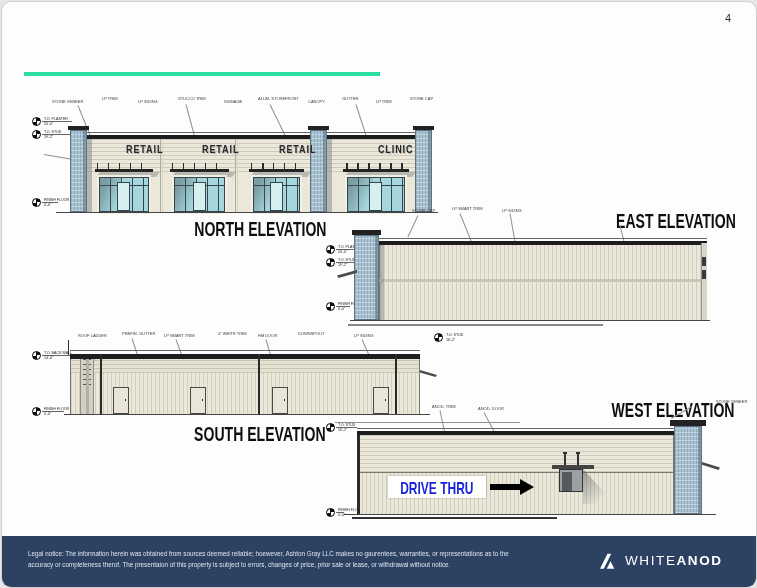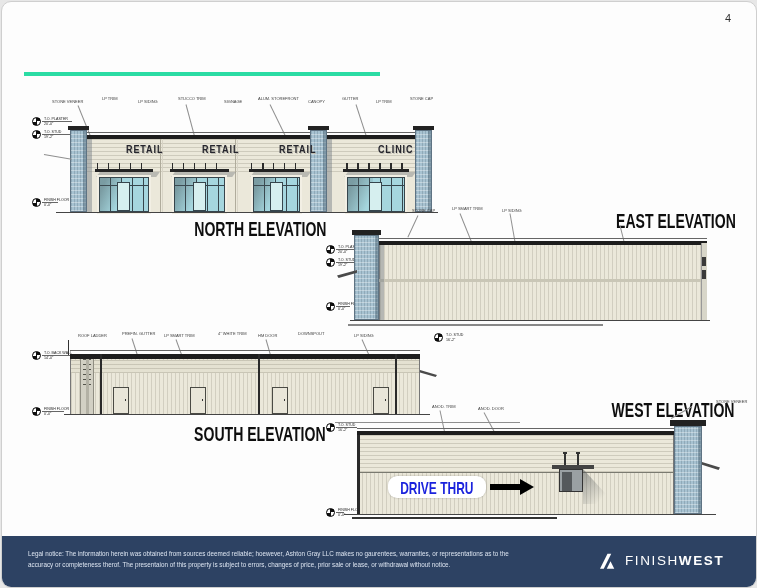--- a/index.html
+++ b/index.html
@@ -315,37 +315,37 @@
     <div class="wedge r" style="left:382px;top:70px;width:18px;height:8px;"></div>
 
     <div class="post" style="left:244px;top:62px;height:11px;"></div>
     <div class="post" style="left:257px;top:62px;height:11px;"></div>
     <div style="left:232px;top:73px;width:42px;height:4px;background:#444;"></div>
     <div class="dtwin" style="left:239px;top:77px;width:24px;height:23px;">
       <div class="dtpane" style="left:2px;top:2px;width:10px;height:19px;"></div>
     </div>
     <div class="dtshadow" style="left:263px;top:77px;width:32px;height:35px;"></div>
 
-    <div class="dtbox" style="left:68px;top:84px;width:98px;height:22px;border-radius:9px;">
+    <div class="dtbox" style="left:68px;top:84px;width:98px;height:22px;">
       <span class="dttext">DRIVE THRU</span>
     </div>
     <div class="arrowbar" style="left:170px;top:92px;width:30px;height:6px;"></div>
     <div class="arrowhead" style="left:200px;top:87px;"></div>
 
     <div class="gline" style="left:24px;top:122px;width:372px;"></div>
     <div class="gthick" style="left:32px;top:125px;width:205px;"></div>
   </div>
 
   <div class="footer">
     <div class="legal">
       <div>Legal notice: The information herein was obtained from sources deemed reliable; hoewever, Ashton Gray LLC makes no gaurentees, warranties, or representations as to the</div>
       <div>accuracy or completeness therof. The presentaion of this property is subject to errors, changes of price, prior sale or lease, or withdrawal without notice.</div>
     </div>
     <div class="brand">
       <svg width="18" height="17" viewBox="0 0 24 22">
         <polygon points="0,22 10,2 15,2 5,22" fill="#ffffff"></polygon>
         <polygon points="9,22 14,12 19,22" fill="#ffffff"></polygon>
       </svg>
-      <span class="brandtext"><span>FINISH</span><b>WEST</b></span>
+      <span class="brandtext"><span>WHITE</span><b>ANOD</b></span>
     </div>
   </div>
 
 </div>
 
 </body></html>

